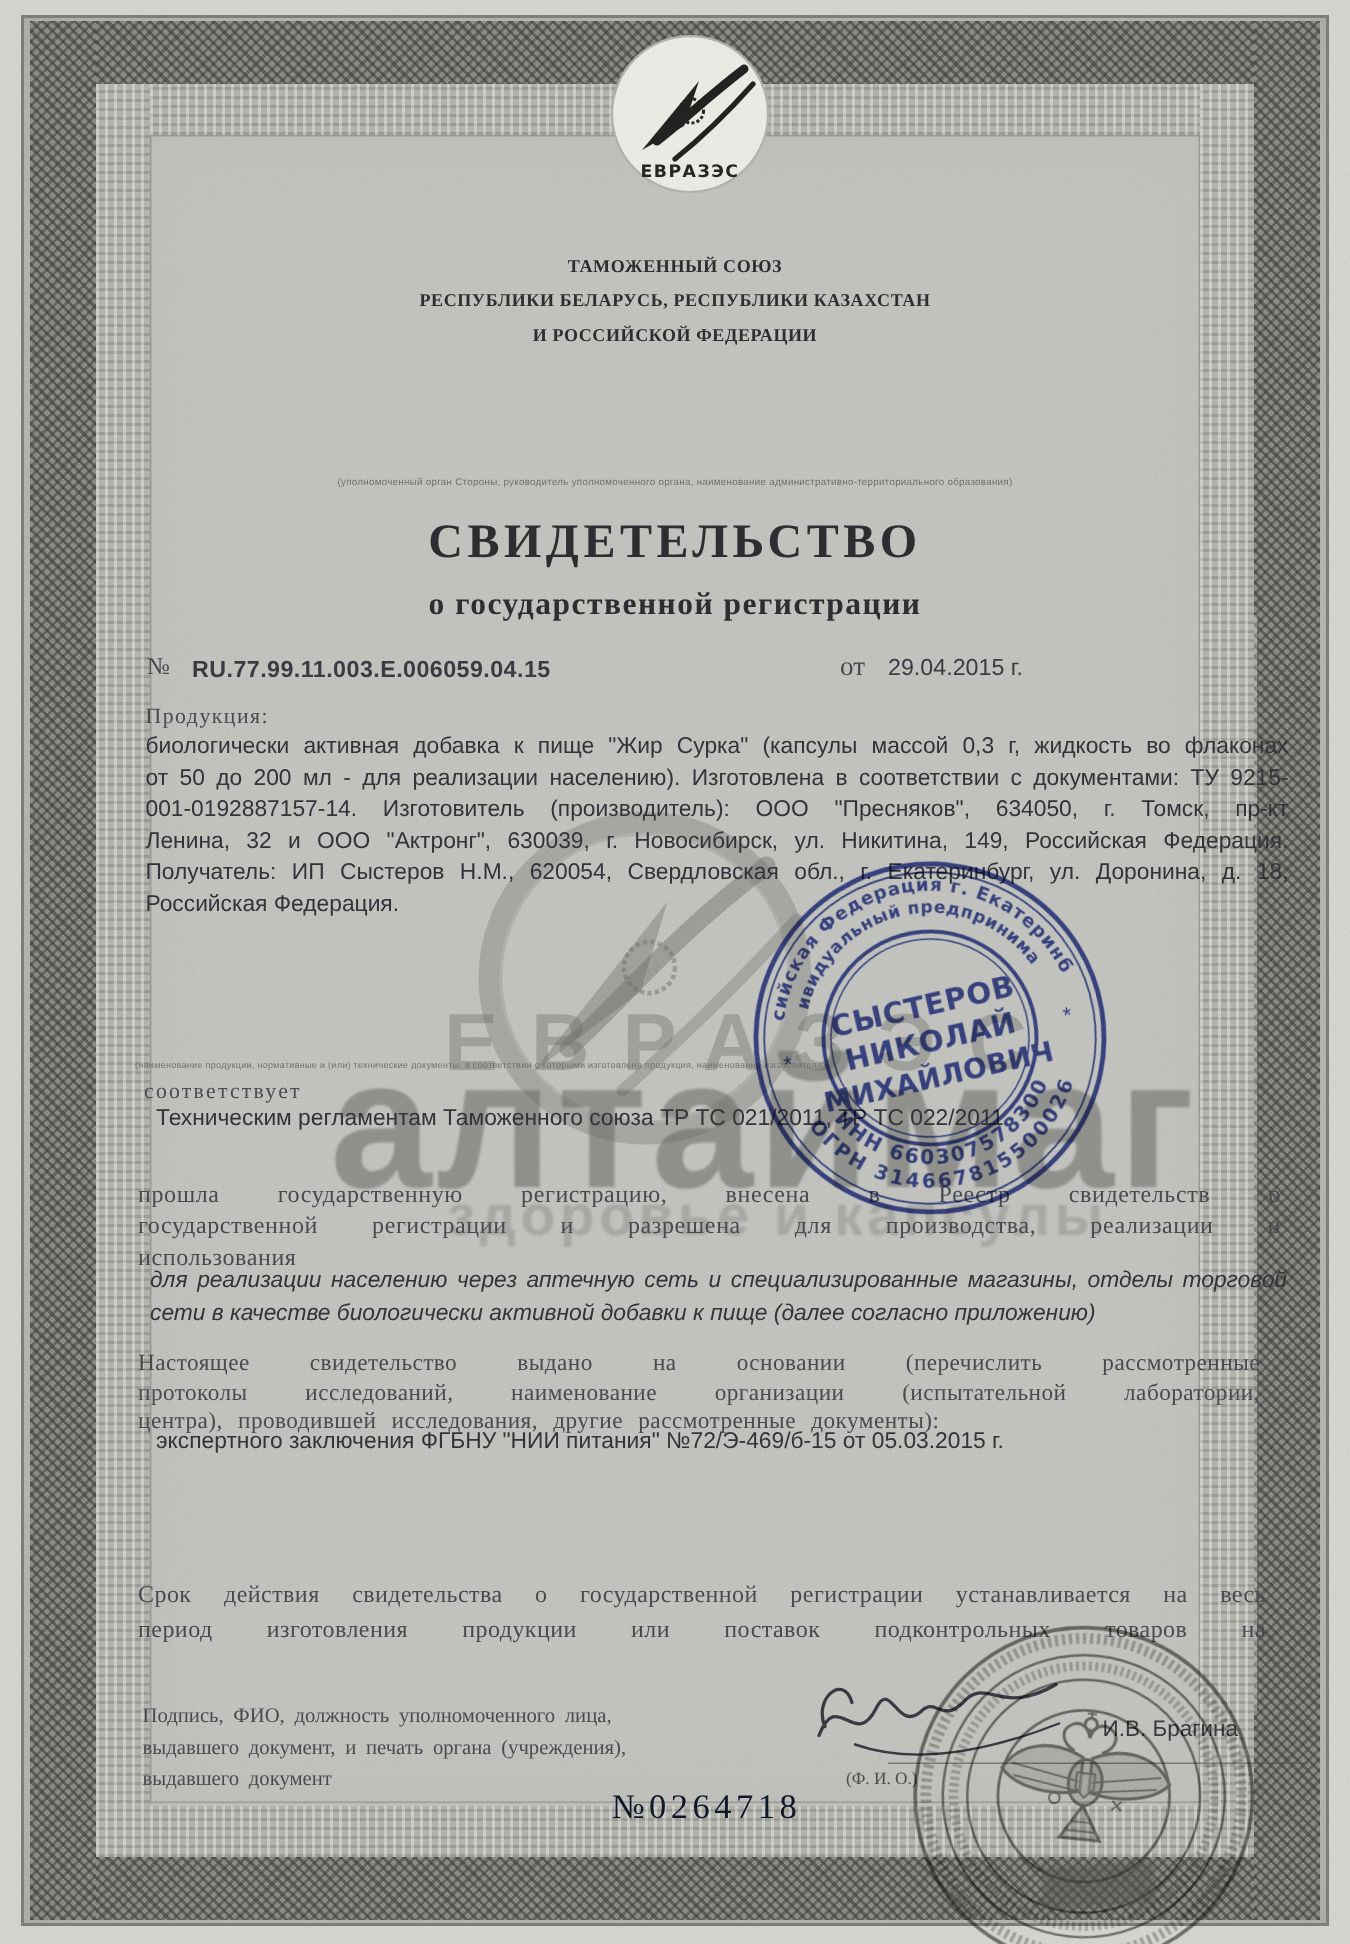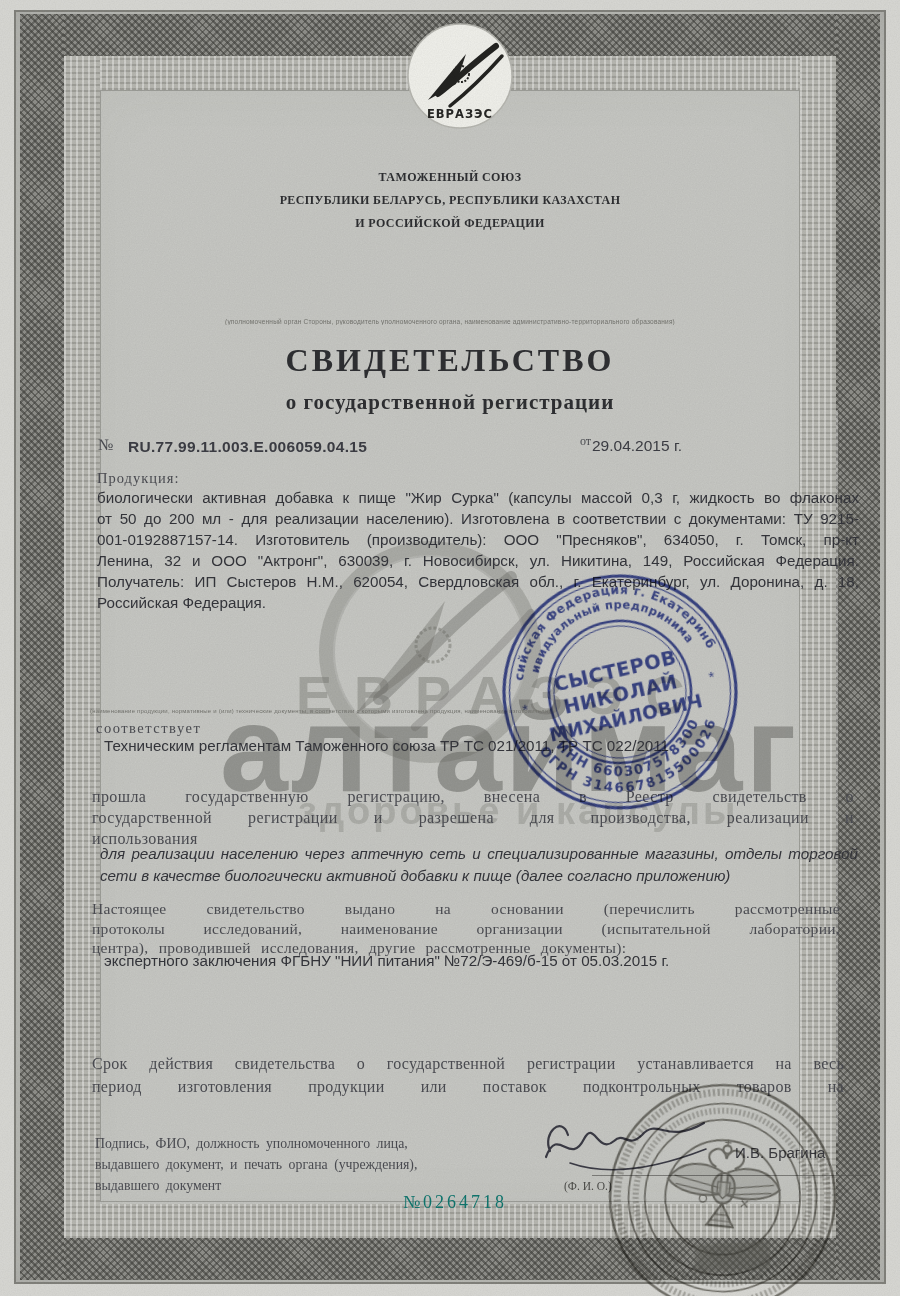--- a/index.html
+++ b/index.html
@@ -75,21 +75,21 @@
     <div>РЕСПУБЛИКИ БЕЛАРУСЬ, РЕСПУБЛИКИ КАЗАХСТАН</div>
     <div>И РОССИЙСКОЙ ФЕДЕРАЦИИ</div>
   </div>
   <div class="abs micro ctr" style="left:130px;top:318px;width:640px;">(уполномоченный орган Стороны, руководитель уполномоченного органа, наименование административно-территориального образования)</div>
 
   <div class="abs serifB ctr" style="left:100px;top:342px;width:700px;font-size:32px;letter-spacing:3px;">СВИДЕТЕЛЬСТВО</div>
   <div class="abs serifB ctr" style="left:100px;top:390px;width:700px;font-size:21px;letter-spacing:1px;">о государственной регистрации</div>
 
   <div class="abs type" style="left:98px;top:436px;font-size:16px;">№</div>
   <div class="abs sans" style="left:128px;top:438px;font-size:15.5px;letter-spacing:.3px;color:#3c3d44;font-weight:bold;">RU.77.99.11.003.E.006059.04.15</div>
-  <div class="abs type" style="left:560px;top:434px;font-size:12px;margin-left:20px;">от</div>
+  <div class="abs type" style="left:560px;top:434px;font-size:18px;">от</div>
   <div class="abs sans" style="left:592px;top:437px;font-size:15.5px;color:#3c3d44;">29.04.2015 г.</div>
 
   <div class="abs type" style="left:97px;top:470px;font-size:14.5px;letter-spacing:1px;">Продукция:</div>
   <div class="abs sans" style="left:97px;top:487px;width:762px;font-size:15.2px;line-height:21px;">
     <div class="jl">биологически активная добавка к пище "Жир Сурка" (капсулы массой 0,3 г, жидкость во флаконах</div>
     <div class="jl">от 50 до 200 мл - для реализации населению). Изготовлена в соответствии с документами: ТУ 9215-</div>
     <div class="jl">001-0192887157-14. Изготовитель (производитель): ООО "Пресняков", 634050, г. Томск, пр-кт</div>
     <div class="jl">Ленина, 32 и ООО "Актронг", 630039, г. Новосибирск, ул. Никитина, 149, Российская Федерация.</div>
     <div class="jl">Получатель: ИП Сыстеров Н.М., 620054, Свердловская обл., г. Екатеринбург, ул. Доронина, д. 18,</div>
     <div>Российская Федерация.</div>
@@ -128,21 +128,21 @@
   </div>
 
   <svg class="abs" style="left:540px;top:1105px;opacity:.9;" width="170" height="80" viewBox="0 0 170 80" xmlns="http://www.w3.org/2000/svg">
     <path d="M10,46 C2,28 22,10 28,30 M6,52 C18,20 30,62 44,34 C54,14 58,50 74,36 C84,26 88,44 102,30 C118,12 126,40 164,18" fill="none" stroke="#2c2c38" stroke-width="2.2" stroke-linecap="round"></path>
     <path d="M30,58 C70,72 120,62 166,44" fill="none" stroke="#2c2c38" stroke-width="1.6" stroke-linecap="round"></path>
   </svg>
   <div class="abs" style="left:592px;top:1175px;width:280px;height:1px;background:rgba(85,85,82,.65);"></div>
   <div class="abs type" style="left:564px;top:1180px;font-size:11.5px;color:#4c4c49;">(Ф. И. О.)</div>
   <div class="abs sans" style="left:735px;top:1144px;font-size:15px;color:#3b3b40;">И.В. Брагина</div>
 
-  <div class="abs type ctr" style="left:320px;top:1192px;width:270px;font-size:18px;letter-spacing:3px;color:#0f766e;filter:blur(.3px);">№0264718</div>
+  <div class="abs type ctr" style="left:336px;top:1192px;width:270px;font-size:23px;letter-spacing:3px;color:#0f172a;filter:blur(.3px);">№0264718</div>
 
   <svg class="abs stamp-blue" style="left:500px;top:572px;" width="240" height="240" viewBox="0 0 240 240" xmlns="http://www.w3.org/2000/svg" xmlns:xlink="http://www.w3.org/1999/xlink">
     <defs>
       <path id="arcTopOuter" d="M25.3,94.6 A98,98 0 0 1 214.7,94.6"></path>
       <path id="arcTopInner" d="M44.3,84.7 A83.5,83.5 0 0 1 195.7,84.7"></path>
       <path id="arcBotOuter" d="M24.4,149.2 A100,100 0 0 0 215.6,149.2"></path>
       <path id="arcBotInner" d="M45.8,159.4 A84,84 0 0 0 194.2,159.4"></path>
     </defs>
     <circle cx="120" cy="120" r="116" fill="none" stroke="currentColor" stroke-width="3.2"></circle>
     <circle cx="120" cy="120" r="110.5" fill="none" stroke="currentColor" stroke-width="1.2"></circle>

